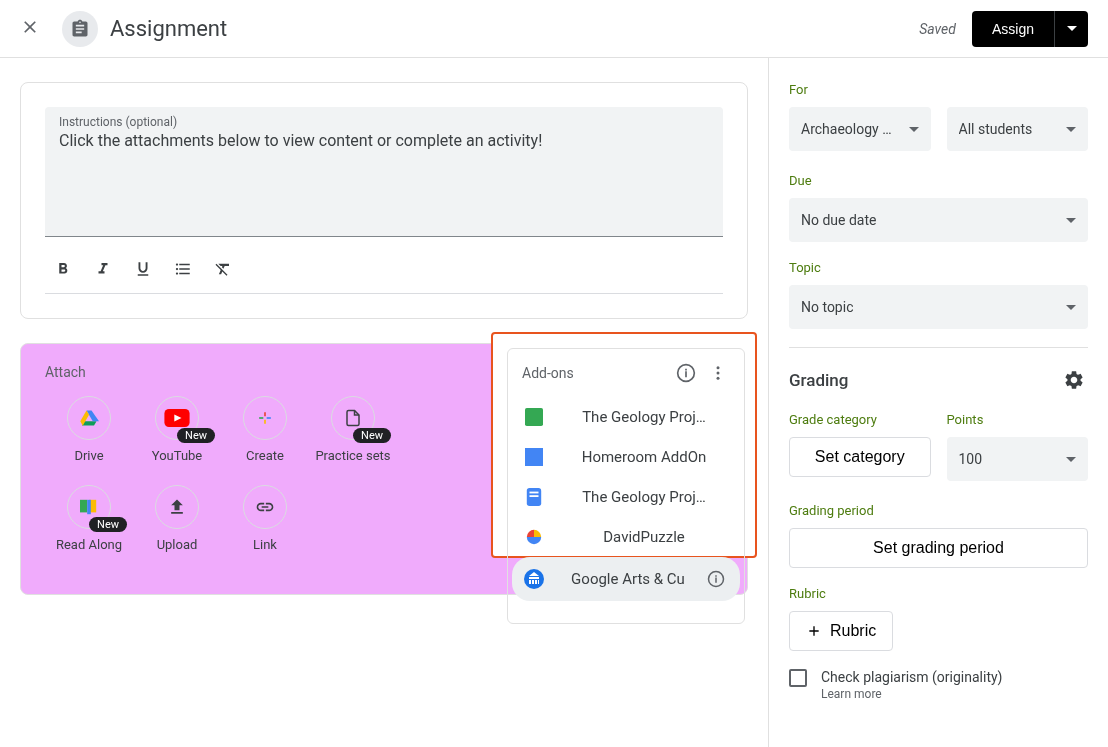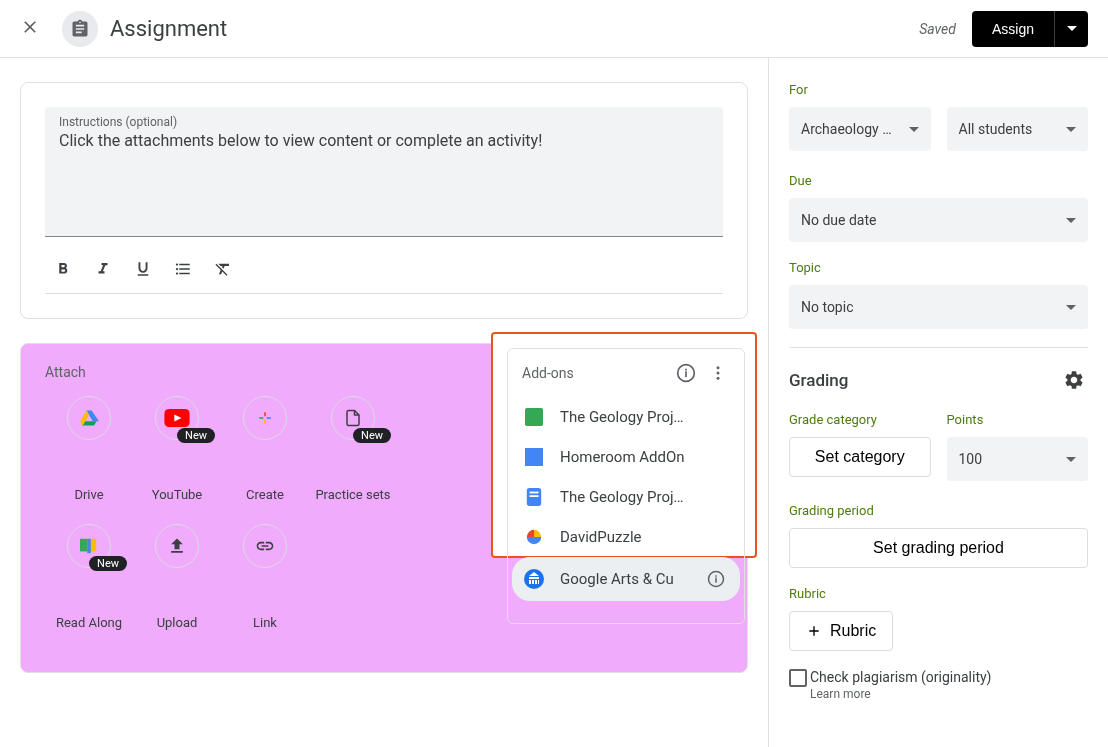--- a/index.html
+++ b/index.html
@@ -18,50 +18,50 @@
 .card { border: 1px solid #e0e0e0; border-radius: 8px; padding: 24px; margin-bottom: 24px; background: #fff; }
 .field { background: #f1f3f4; border-bottom: 1px solid #80868b; padding: 8px 14px; margin-bottom: 16px; border-radius: 4px 4px 0 0; }
 .field-label { font-size: 12px; color: #5f6368; }
 .field-value { font-size: 16px; color: #3c4043; margin-top: 2px; }
 .instructions { background: #f1f3f4; border-bottom: 1px solid #80868b; padding: 8px 14px; height: 130px; border-radius: 4px 4px 0 0; }
 .toolbar { display: flex; gap: 12px; padding: 10px 4px; border-bottom: 1px solid #dadce0; margin-top: 8px; }
 .toolbar-btn { width: 28px; height: 28px; display: flex; align-items: center; justify-content: center; cursor: pointer; color: #3c4043; }
 .attach-card { border: 1px solid #e0e0e0; border-radius: 8px; padding: 20px 24px; background: #f0abfc; position: relative; }
 .attach-title { font-size: 14px; color: #5f6368; margin-bottom: 16px; }
 .attach-grid { display: flex; flex-wrap: wrap; gap: 0; width: 420px; }
-.attach-item { width: 88px; display: flex; flex-direction: column; align-items: center; margin-bottom: 20px; cursor: pointer; position: relative; gap: 39px; }
+.attach-item { width: 88px; display: flex; flex-direction: column; align-items: center; margin-bottom: 20px; cursor: pointer; position: relative; }
 .attach-icon { width: 44px; height: 44px; border-radius: 50%; border: 1px solid #dadce0; display: flex; align-items: center; justify-content: center; margin-bottom: 8px; }
 .attach-label { font-size: 13px; color: #3c4043; text-align: center; line-height: 1.3; }
 .badge { position: absolute; top: 32px; right: 6px; background: #202124; color: #fff; font-size: 11px; padding: 1px 8px; border-radius: 10px; }
 .addons-panel { position: absolute; right: -10px; top: -12px; width: 266px; height: 226px; border: 2px solid #e8541e; background: #fff; border-radius: 4px; }
 .addons-inner { margin: 14px 10px 10px 14px; border: 1px solid #e0e0e0; border-radius: 6px; height: 276px; display: flex; flex-direction: column; }
 .addons-header { display: flex; align-items: center; padding: 12px 14px; }
 .addons-title { font-size: 14px; color: #5f6368; flex: 1; }
 .addons-icon-btn { width: 24px; height: 24px; display: flex; align-items: center; justify-content: center; cursor: pointer; color: #5f6368; margin-left: 8px; }
 .addons-list { flex: 1; overflow-y: auto; padding: 0 4px; }
-.addon-item { display: flex; align-items: center; padding: 10px 12px; cursor: pointer; border-radius: 18px; }
+.addon-item { display: flex; align-items: center; padding: 10px 12px; cursor: pointer; border-radius: 18px; text-align: center; }
 .addon-item.hover { background: #eceff1; }
 .addon-logo { width: 20px; height: 20px; margin-right: 16px; display: flex; align-items: center; justify-content: center; font-size: 12px; }
 .addon-label { font-size: 15px; color: #3c4043; flex: 1; white-space: nowrap; overflow: hidden; text-overflow: ellipsis; }
 .addons-list::-webkit-scrollbar { width: 10px; }
 .addons-list::-webkit-scrollbar-thumb { background: #c1c1c1; border-radius: 5px; }
 .addons-list::-webkit-scrollbar-track { background: #f1f1f1; }
 .side-label { font-size: 13px; color: #4d7c0f; margin-bottom: 10px; }
 .side-row { display: flex; gap: 16px; margin-bottom: 22px; margin-top: 7px; }
 .select-box { background: #f1f3f4; border: none; border-radius: 4px; padding: 10px 12px; display: flex; align-items: center; justify-content: space-between; cursor: pointer; font-size: 14px; color: #3c4043; flex: 1; height: 44px; }
 .select-box.full { width: 100%; }
 .select-text { white-space: nowrap; overflow: hidden; text-overflow: ellipsis; }
 .divider { border: none; border-top: 1px solid #e0e0e0; margin: 18px 0; }
 .grading-header { display: flex; align-items: center; justify-content: space-between; margin-bottom: 18px; }
 .grading-title { font-size: 17px; font-weight: 500; color: #3c4043; }
 .gear-btn { width: 28px; height: 28px; cursor: pointer; color: #3c4043; display: flex; align-items: center; justify-content: center; }
 .outline-btn { border: 1px solid #dadce0; background: #fff; border-radius: 4px; padding: 10px 16px; font-size: 16px; color: #000000; cursor: pointer; display: flex; align-items: center; justify-content: center; gap: 8px; }
 .outline-btn.full { width: 100%; }
 .side-section { margin-bottom: 18px; }
-.checkbox-row { display: flex; align-items: flex-start; gap: 3px; }
+.checkbox-row { display: flex; align-items: flex-start; gap: 14px; }
 .checkbox { width: 18px; height: 18px; border: 2px solid #5f6368; border-radius: 2px; cursor: pointer; flex-shrink: 0; }
 .check-label { font-size: 14px; color: #3c4043; }
 .learn-more { font-size: 12px; color: #5f6368; margin-top: 2px; }
 svg { display: block; }
 .arrow-down { width: 0; height: 0; border-left: 5px solid transparent; border-right: 5px solid transparent; border-top: 5px solid #5f6368; }
 .arrow-down.white { border-top-color: #fff; }
 </style>
 </head>
 <body>
 

